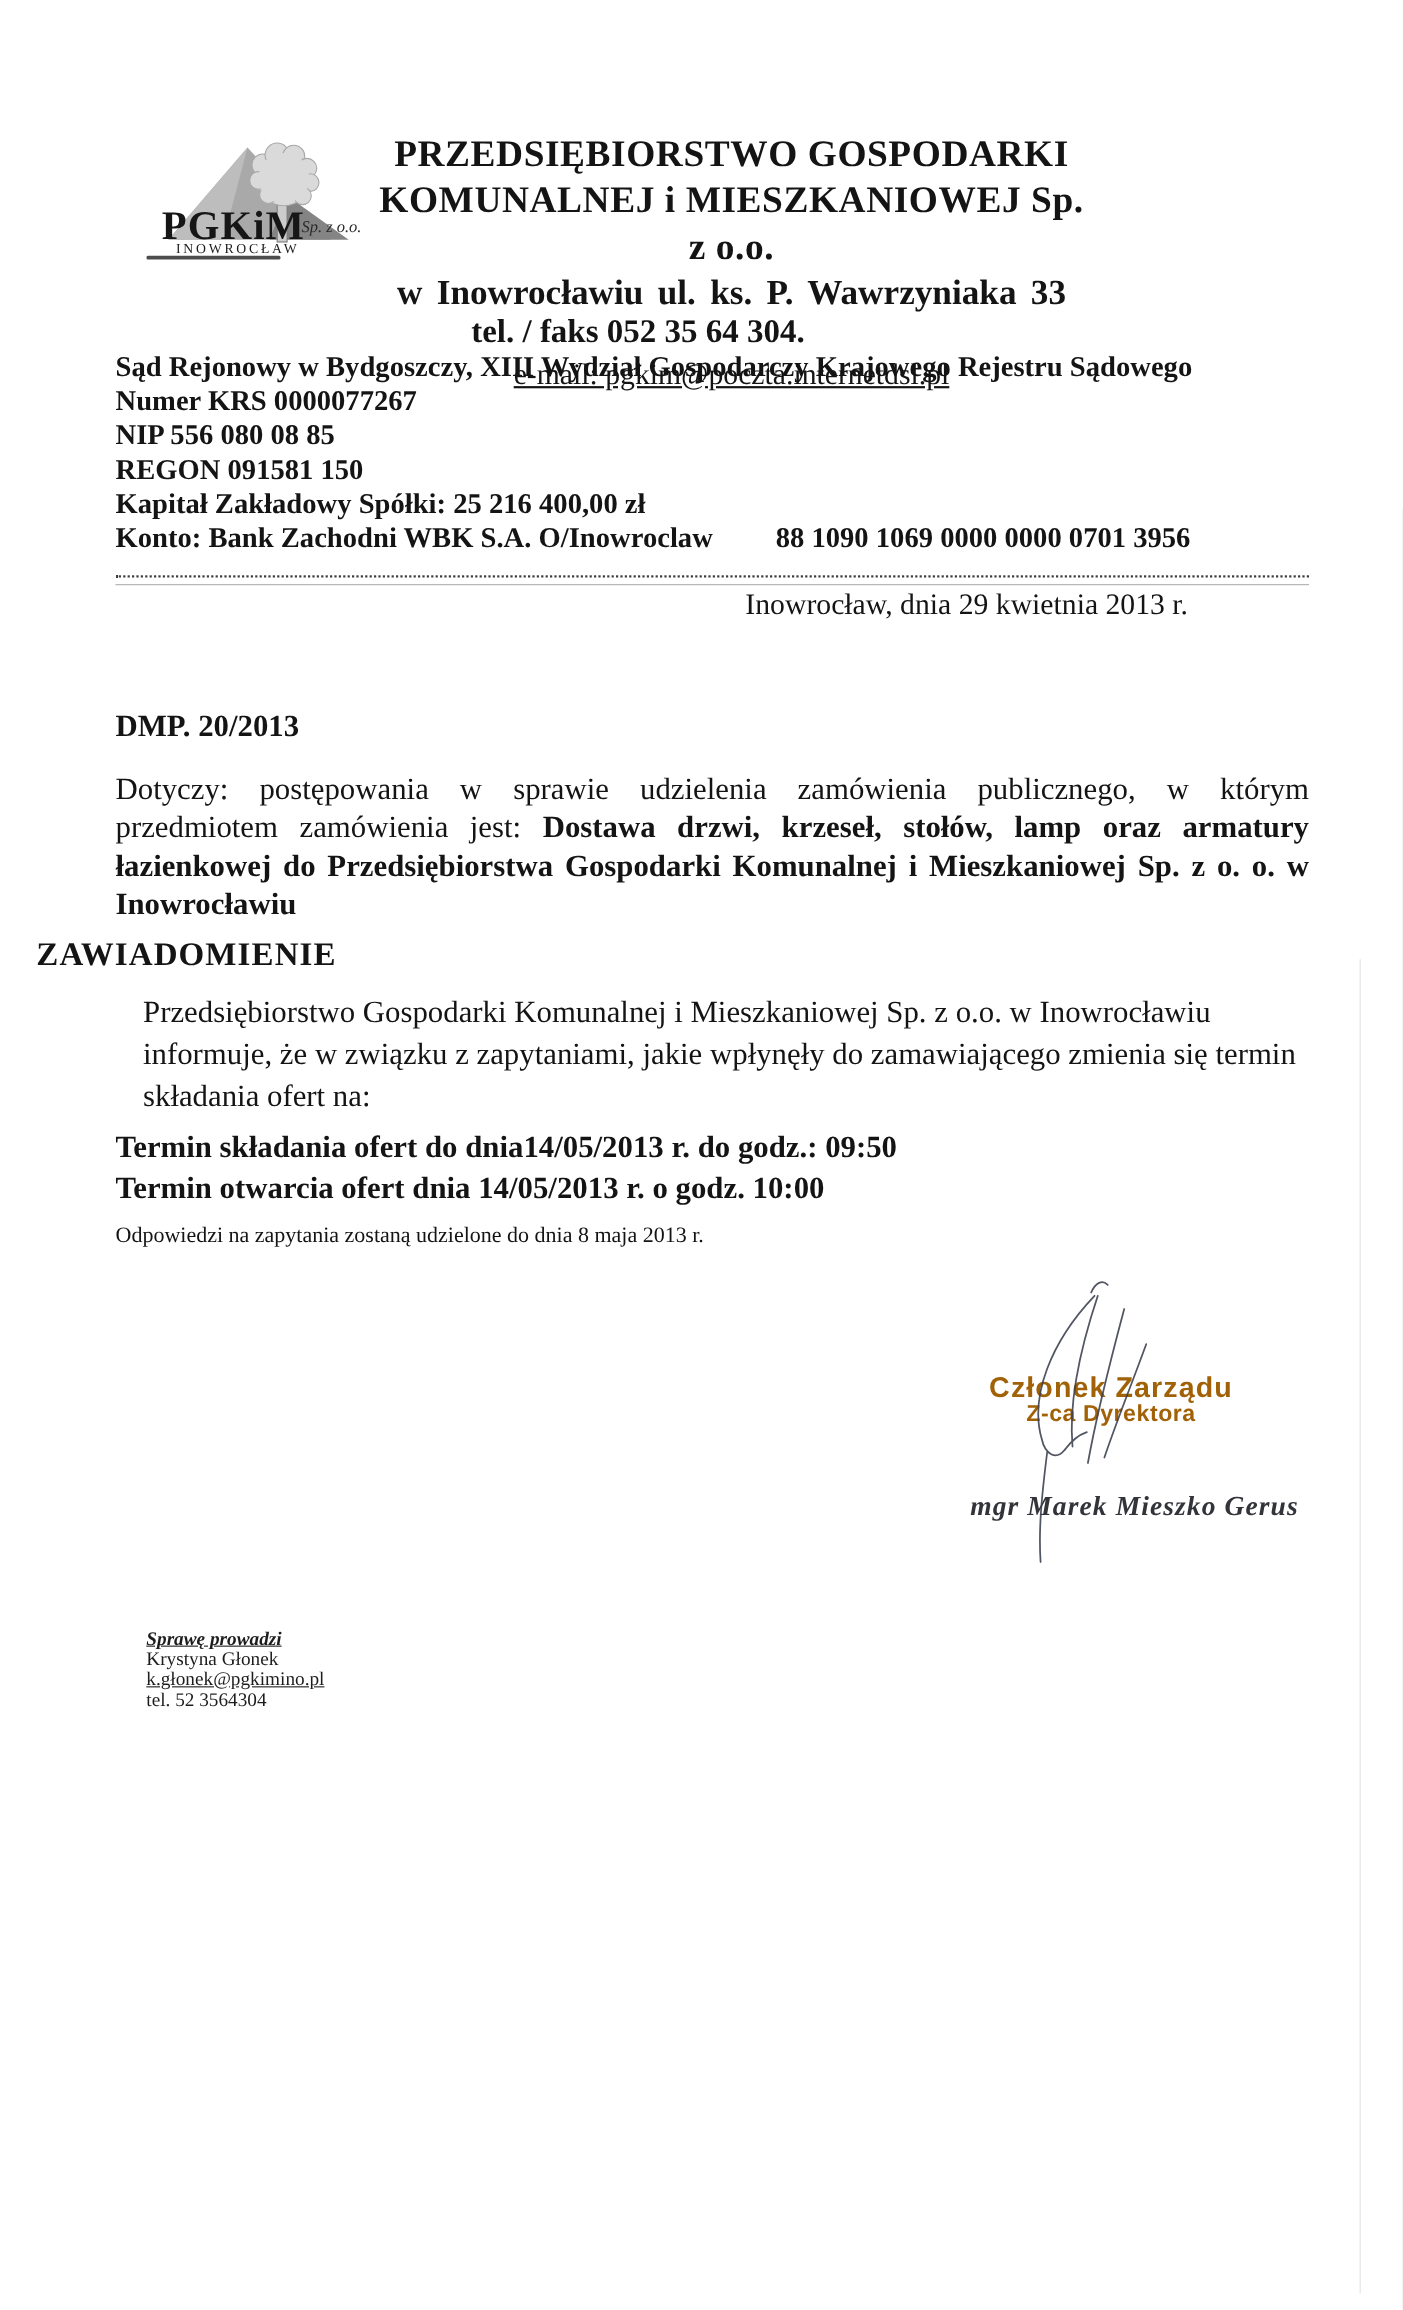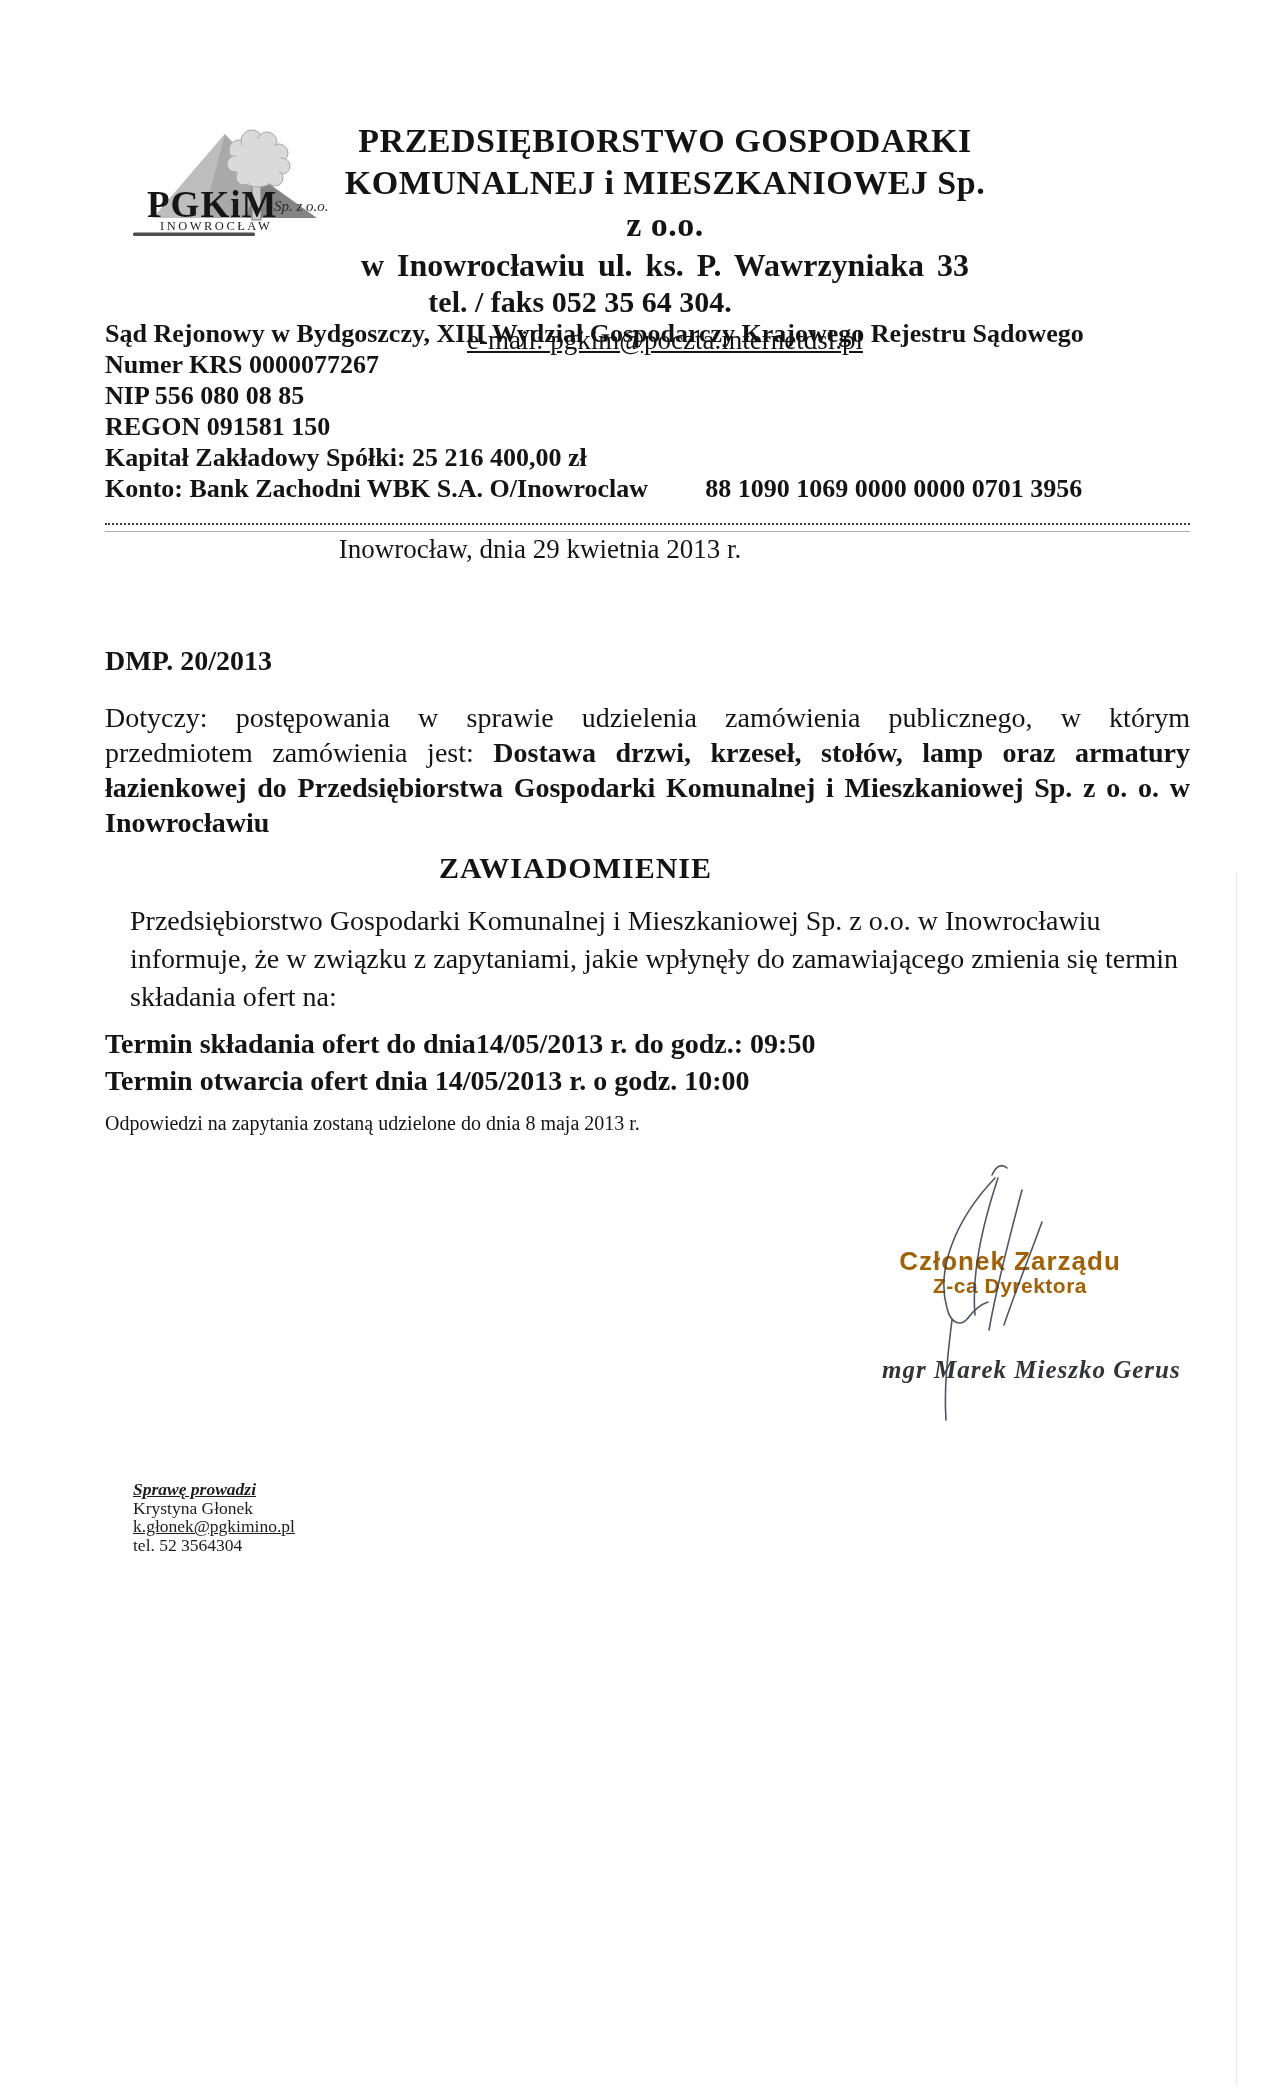--- a/index.html
+++ b/index.html
@@ -20,31 +20,31 @@
   .head-l3{font-size:32px;font-weight:bold;line-height:38px;word-spacing:5px;}
   .head-l4{font-size:30px;font-weight:bold;line-height:36px;transform:translateX(-85px);}
   .head-email{font-size:27px;line-height:40px;text-decoration:underline;}
 
   
   .registry{left:105px;top:318px;width:1090px;font-size:26px;font-weight:bold;line-height:31px;white-space:nowrap;}
   .acct-gap{margin-left:2.2em;}
 
   
   .rule{left:105px;top:523px;width:1085px;height:6px;border-top:2px dotted #3c3c3c;border-bottom:1px solid #b0b0b0;}
-  .dateline{left:0;top:534px;width:1080px;text-align:center;font-size:27px;}
+  .dateline{left:0;top:534px;width:1080px;text-align:right;font-size:27px;}
 
   
   .ref{left:105px;top:645px;font-size:28px;font-weight:bold;}
 
   
   .subject{left:105px;top:700px;width:1085px;font-size:28px;line-height:35px;}
   .just{text-align:justify;text-align-last:justify;}
 
   
-  .doc-title{left:105px;top:851px;width:1085px;text-align:center;font-size:30px;font-weight:bold;letter-spacing:1px;transform:translateX(-72px);}
+  .doc-title{left:105px;top:851px;width:1085px;text-align:left;font-size:30px;font-weight:bold;letter-spacing:1px;transform:translateX(-72px);}
 
   
   .bodytext{left:105px;top:902px;font-size:28px;line-height:38px;white-space:nowrap;margin-left:25px;}
   .deadlines{left:105px;top:1025px;font-size:28px;font-weight:bold;line-height:37px;white-space:nowrap;}
   .answers{left:105px;top:1112px;font-size:20px;white-space:nowrap;}
 
   
   .stamp{left:860px;top:1248px;width:300px;text-align:center;color:#a16207;
          font-family:"Liberation Sans", sans-serif;}
   .stamp-role1{font-size:26px;font-weight:600;letter-spacing:1px;line-height:27px;}

